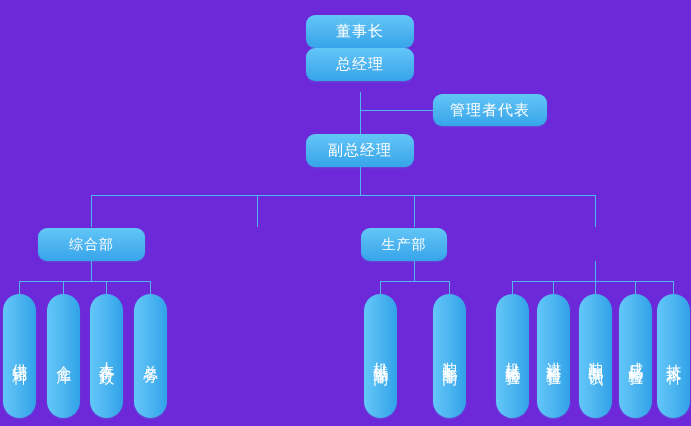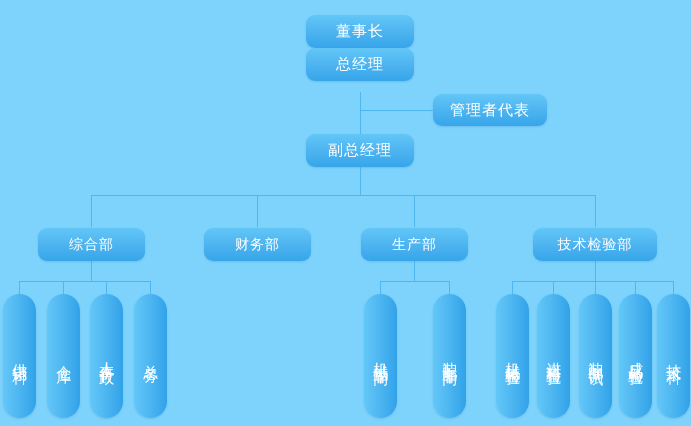--- a/index.html
+++ b/index.html
@@ -7,21 +7,21 @@
     padding: 0;
     background: #ffffff;
   }
   body {
     font-family: "DejaVu Sans", "Liberation Sans", sans-serif;
   }
   #chart-root {
     position: relative;
     width: 691px;
     height: 426px;
-    background: #7dd3fc;
+    background: #6d28d9;
     overflow: hidden;
   }
 
   
   .line {
     position: absolute;
     background: #4fb6ef;
   }
   .line.v { width: 1px; }
   .line.h { height: 1px; }
@@ -111,25 +111,23 @@
   <div class="node lvl1" style="left:306px; top:15px; width:108px; height:33px;">董事长</div>
 
   <div class="node lvl2" style="left:306px; top:48px; width:108px; height:33px;">总经理</div>
 
   <div class="node lvl2" style="left:433px; top:94px; width:114px; height:32px;">管理者代表</div>
 
   <div class="node lvl3" style="left:306px; top:134px; width:108px; height:33px;">副总经理</div>
 
   <div class="node dept" style="left:38px; top:228px; width:107px; height:33px;">综合部</div>
 
-  <div class="node dept" style="left:204px; top:228px; width:107px; height:33px;">财务部</div>
 
-  <div class="node dept" style="left:361px; top:228px; width:107px; height:33px;">生产部</div>
+  <div class="node dept" style="left:361px; top:228px; width:86px; height:33px;">生产部</div>
 
-  <div class="node dept" style="left:533px; top:228px; width:124px; height:33px;">技术检验部</div>
 
   <div class="vnode" style="left:3px; top:294px; width:33px; height:124px;">
     <span class="vtext">供销科</span>
   </div>
 
   <div class="vnode" style="left:47px; top:294px; width:33px; height:124px;">
     <span class="vtext">仓库</span>
   </div>
 
   <div class="vnode" style="left:90px; top:294px; width:33px; height:124px;">

